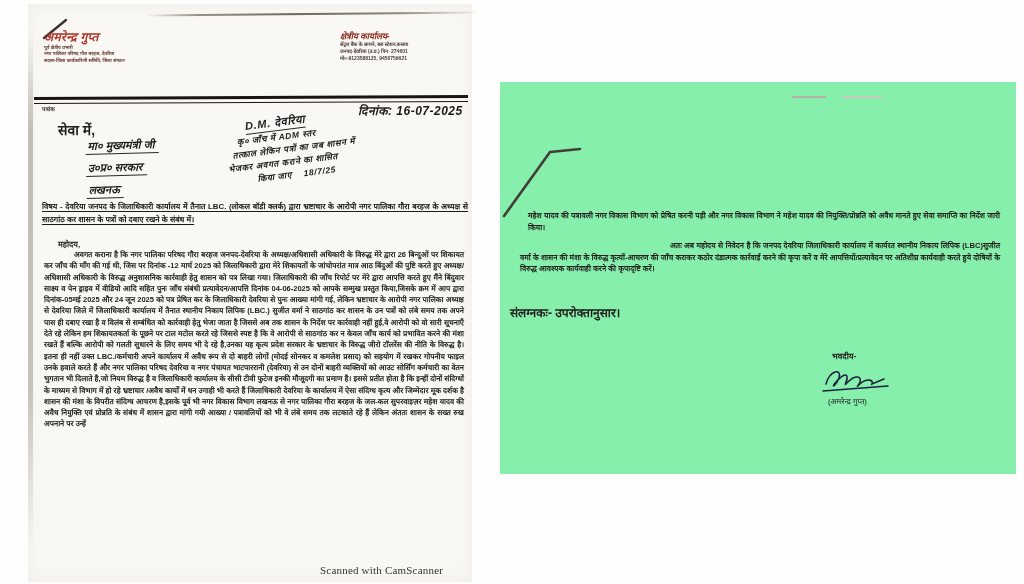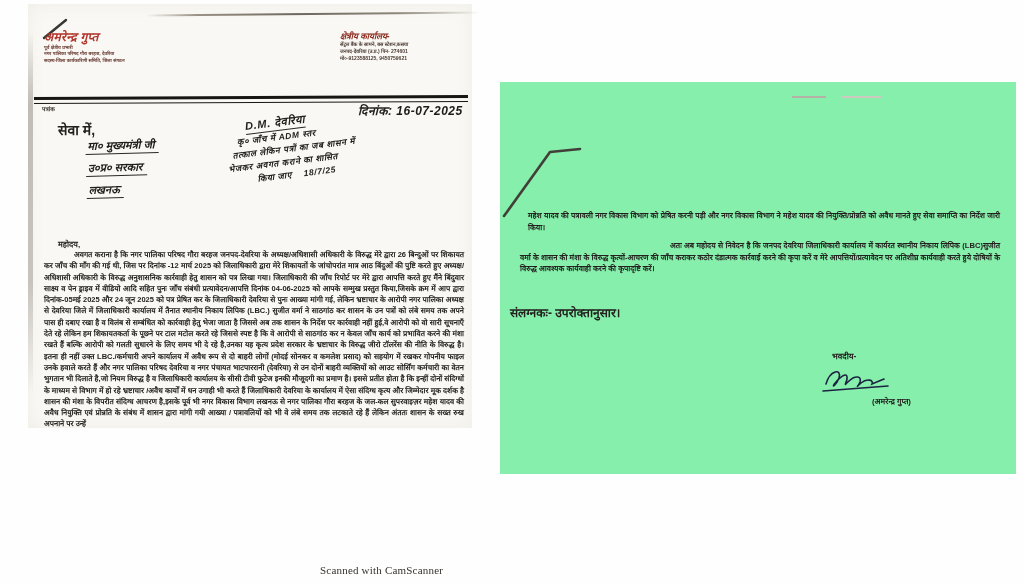--- a/index.html
+++ b/index.html
@@ -1,19 +1,19 @@
 <!DOCTYPE html>
 <html><head>
 <meta charset="utf-8">
 <style>
   html,body{margin:0;padding:0;width:1024px;height:584px;background:#fefefe;overflow:hidden;
     font-family:"Liberation Sans",sans-serif;}
   .canvas{position:relative;width:1024px;height:584px;}
   .page{position:absolute;}
-  .page1{left:28px;top:4px;width:444px;height:424px;background:#faf8f4;
+  .page1{left:28px;top:4px;width:444px;height:578px;background:#faf8f4;
     box-shadow:inset 0 0 18px rgba(120,110,95,.08);}
   .page2{left:500px;top:82px;width:516px;height:392px;background:#86efac;}
   .abs{position:absolute;}
   
   .topline{position:absolute;top:9px;left:118px;width:334px;height:2px;
     background:linear-gradient(90deg,transparent,#9a9388 15%,#6e675d 45%,#8d867b 75%,transparent);
     transform:rotate(-.5deg);}
   .edge-shadow{position:absolute;left:0;top:28px;bottom:36px;width:5px;
     background:linear-gradient(180deg,rgba(90,85,75,.0),rgba(90,85,75,.35) 20%,rgba(90,85,75,.30) 70%,rgba(90,85,75,0));}
   .dash{position:absolute;height:2px;background:#b6b0a6;}
@@ -37,21 +37,21 @@
   .dm-head{font-size:11px;border-bottom:1.4px solid #2a2825;padding-bottom:1px;}
   
   .subject{font-size:7.8px;font-weight:bold;color:#1c1a18;line-height:12.6px;text-align:justify;
     text-decoration:underline;text-underline-offset:2px;}
   .greet{font-size:8px;font-weight:bold;color:#242220;}
   .bodytext{font-size:7.5px;font-weight:600;color:#252320;line-height:11.3px;text-align:justify;text-indent:30px;}
   .p2text{font-size:7.6px;font-weight:600;color:#24221f;line-height:11.5px;text-align:justify;}
   .indent-big{text-indent:150px;}
   .enclosure{font-size:12px;font-weight:bold;color:#23211e;}
   .closing{font-size:8.2px;font-weight:bold;color:#23211e;}
-  .signatory{font-size:7.8px;font-weight:bold;color:#23211e;margin-left:44px;}
+  .signatory{font-size:7.8px;font-weight:normal;color:#23211e;}
   .watermark{font-family:"Liberation Serif",serif;font-size:11px;color:#35322e;letter-spacing:.2px;}
   svg{display:block;}
 </style>
 </head>
 <body>
 
 <div class="canvas">
 
   <div class="page page1">
     <div class="topline"></div>
@@ -95,20 +95,21 @@
       <div class="dm-line dm-head" style="margin-left:16px;display:inline-block">D.M. देवरिया</div>
       <div class="dm-line" style="margin-left:6px">कृ० जाँच में ADM स्तर</div>
       <div class="dm-line" style="margin-left:0px">तत्काल लेकिन पत्रों का जब शासन में</div>
       <div class="dm-line" style="margin-left:-6px">भेजकर अवगत कराने का शासित</div>
       <div class="dm-line" style="margin-left:22px">
         <span>किया जाए</span>
         &nbsp;&nbsp;&nbsp;<span>18/7/25</span>
       </div>
     </div>
 
+    <div class="abs subject" style="left:14px;top:197px;width:426px">विषय - देवरिया जनपद के जिलाधिकारी कार्यालय में तैनात LBC. (लोकल बॉडी क्लर्क) द्वारा भ्रष्टाचार के आरोपी नगर पालिका गौरा बरहज के अध्यक्ष से साठगांठ कर शासन के पत्रों को दबाए रखने के संबंध में।</div>
 
     <div class="abs greet" style="left:30px;top:234px">महोदय,</div>
     <div class="abs bodytext" style="left:16px;top:245px;width:420px">अवगत कराना है कि नगर पालिका परिषद गौरा बरहज जनपद-देवरिया के अध्यक्ष/अधिशासी अधिकारी के विरुद्ध मेरे द्वारा 26 बिन्दुओं पर शिकायत कर जाँच की माँग की गई थी, जिस पर दिनांक -12 मार्च 2025 को जिलाधिकारी द्वारा मेरे शिकायतों के जांचोपरांत मात्र आठ बिंदुओं की पुष्टि करते हुए अध्यक्ष/अधिशासी अधिकारी के विरुद्ध अनुशासनिक कार्रवाही हेतु शासन को पत्र लिखा गया। जिलाधिकारी की जाँच रिपोर्ट पर मेरे द्वारा आपत्ति करते हुए मैंने बिंदुवार साक्ष्य व पेन ड्राइव में वीडियो आदि सहित पुनः जाँच संबंधी प्रत्यावेदन/आपत्ति दिनांक 04-06-2025 को आपके सम्मुख प्रस्तुत किया,जिसके क्रम में आप द्वारा दिनांक-05मई 2025 और 24 जून 2025 को पत्र प्रेषित कर के जिलाधिकारी देवरिया से पुनः आख्या मांगी गई, लेकिन भ्रष्टाचार के आरोपी नगर पालिका अध्यक्ष से देवरिया जिले में जिलाधिकारी कार्यालय में तैनात स्थानीय निकाय लिपिक (LBC.) सुजीत वर्मा ने साठगांठ कर शासन के उन पत्रों को लंबे समय तक अपने पास ही दबाए रखा है व विलंब से सम्बंधित को कार्रवाही हेतु भेजा जाता है जिससे अब तक शासन के निर्देश पर कार्रवाही नहीं हुई,वे आरोपी को वो सारी सूचनाएँ देते रहे लेकिन हम शिकायतकर्ता के पूछने पर टाल मटोल करते रहे जिससे स्पष्ट है कि वे आरोपी से साठगांठ कर न केवल जाँच कार्य को प्रभावित करने की मंशा रखते हैं बल्कि आरोपी को गलती सुधारने के लिए समय भी दे रहे है,उनका यह कृत्य प्रदेश सरकार के भ्रष्टाचार के विरुद्ध जीरो टॉलरेंस की नीति के विरुद्ध है। इतना ही नहीं उक्त LBC./कर्मचारी अपने कार्यालय में अवैध रूप से दो बाहरी लोगों (मोदई सोनकर व कमलेश प्रसाद) को सहयोग में रखकर गोपनीय फाइल उनके हवाले करते हैं और नगर पालिका परिषद देवरिया व नगर पंचायत भाटपाररानी (देवरिया) से उन दोनों बाहरी व्यक्तियों को आउट सोर्सिंग कर्मचारी का वेतन भुगतान भी दिलाते है,जो नियम विरुद्ध है व जिलाधिकारी कार्यालय के सीसी टीवी फुटेज इनकी मौजूदगी का प्रमाण है। इससे प्रतीत होता है कि इन्हीं दोनों संदिग्धों के माध्यम से विभाग में हो रहे भ्रष्टाचार /अवैध कार्यों में धन उगाही भी करते हैं जिलाधिकारी देवरिया के कार्यालय में ऐसा संदिग्ध कृत्य और जिम्मेदार मूक दर्शक है शासन की मंशा के विपरीत संदिग्ध आचरण है,इसके पूर्व भी नगर विकास विभाग लखनऊ से नगर पालिका गौरा बरहज के जल-कल सुपरवाइज़र महेश यादव की अवैध नियुक्ति एवं प्रोन्नति के संबंध में शासन द्वारा मांगी गयी आख्या / पत्रावलियों को भी वे लंबे समय तक लटकाते रहे हैं लेकिन अंततः शासन के सख्त रुख अपनाने पर उन्हें</div>
 
     <div class="abs watermark" style="left:292px;top:560px">Scanned with CamScanner</div>
   </div>
 
   <div class="page page2">
     <svg class="abs" style="left:0;top:26px" width="92" height="116" viewBox="0 0 92 116">
       <polyline points="4,108 50,44 80,41" stroke="#423e38" stroke-width="2.6" fill="none" stroke-linecap="round" stroke-linejoin="round"></polyline>

